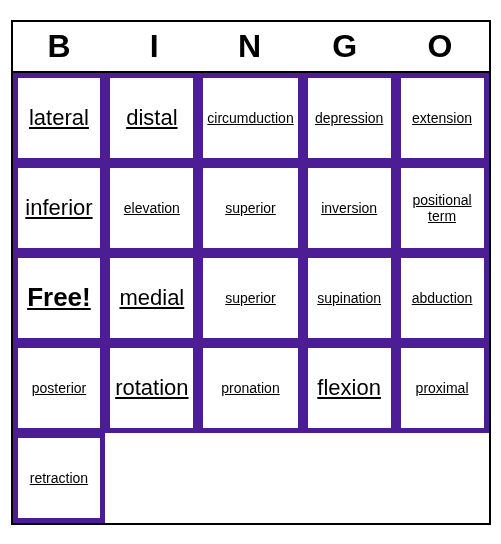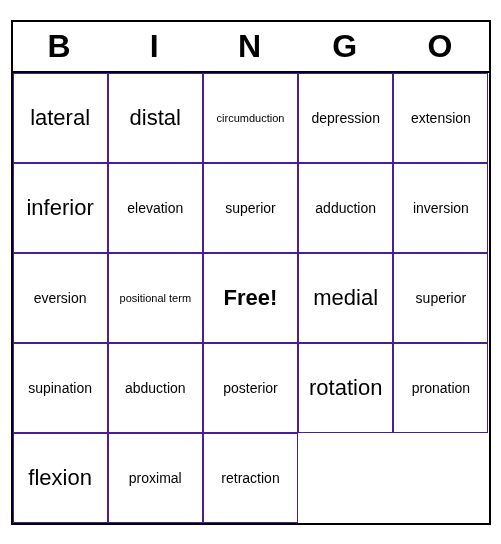--- a/index.html
+++ b/index.html
@@ -26,38 +26,39 @@
       font-weight: bold;
       padding: 6px 0;
       letter-spacing: 2px;
     }
     .bingo-grid {
       display: grid;
       grid-template-columns: repeat(5, 1fr);
       border-top: 2px solid #000;
     }
     .bingo-cell {
-      border: 1px solid #4c1d95;
+      border: 5px solid #4c1d95;
       min-height: 90px;
       display: flex;
       align-items: center;
       justify-content: center;
       text-align: center;
       padding: 12px 4px;
       font-size: 14px;
+      text-decoration: underline;
     }
     .bingo-cell.large-text {
       font-size: 22px;
     }
     .bingo-cell.free {
-      font-size: 22px;
+      font-size: 26px;
       font-weight: bold;
     }
     .bingo-cell.small-text {
-      font-size: 11px;
+      font-size: 14px;
     }
   </style>
 </head>
 <body>
 
 <div class="bingo-card">
   <div class="bingo-header">
     <div class="bingo-header-cell">B</div>
     <div class="bingo-header-cell">I</div>
     <div class="bingo-header-cell">N</div>
@@ -66,23 +67,21 @@
   </div>
   <div class="bingo-grid" id="grid-container">
   <div class="bingo-cell large-text">lateral</div>
       <div class="bingo-cell large-text">distal</div>
       <div class="bingo-cell small-text">circumduction</div>
       <div class="bingo-cell">depression</div>
       <div class="bingo-cell">extension</div>
       <div class="bingo-cell large-text">inferior</div>
       <div class="bingo-cell">elevation</div>
       <div class="bingo-cell">superior</div>
-      <div class="bingo-cell">adduction</div>
       <div class="bingo-cell">inversion</div>
-      <div class="bingo-cell">eversion</div>
       <div class="bingo-cell small-text">positional term</div>
       <div class="bingo-cell free">Free!</div>
       <div class="bingo-cell large-text">medial</div>
       <div class="bingo-cell">superior</div>
       <div class="bingo-cell">supination</div>
       <div class="bingo-cell">abduction</div>
       <div class="bingo-cell">posterior</div>
       <div class="bingo-cell large-text">rotation</div>
       <div class="bingo-cell">pronation</div>
       <div class="bingo-cell large-text">flexion</div>

